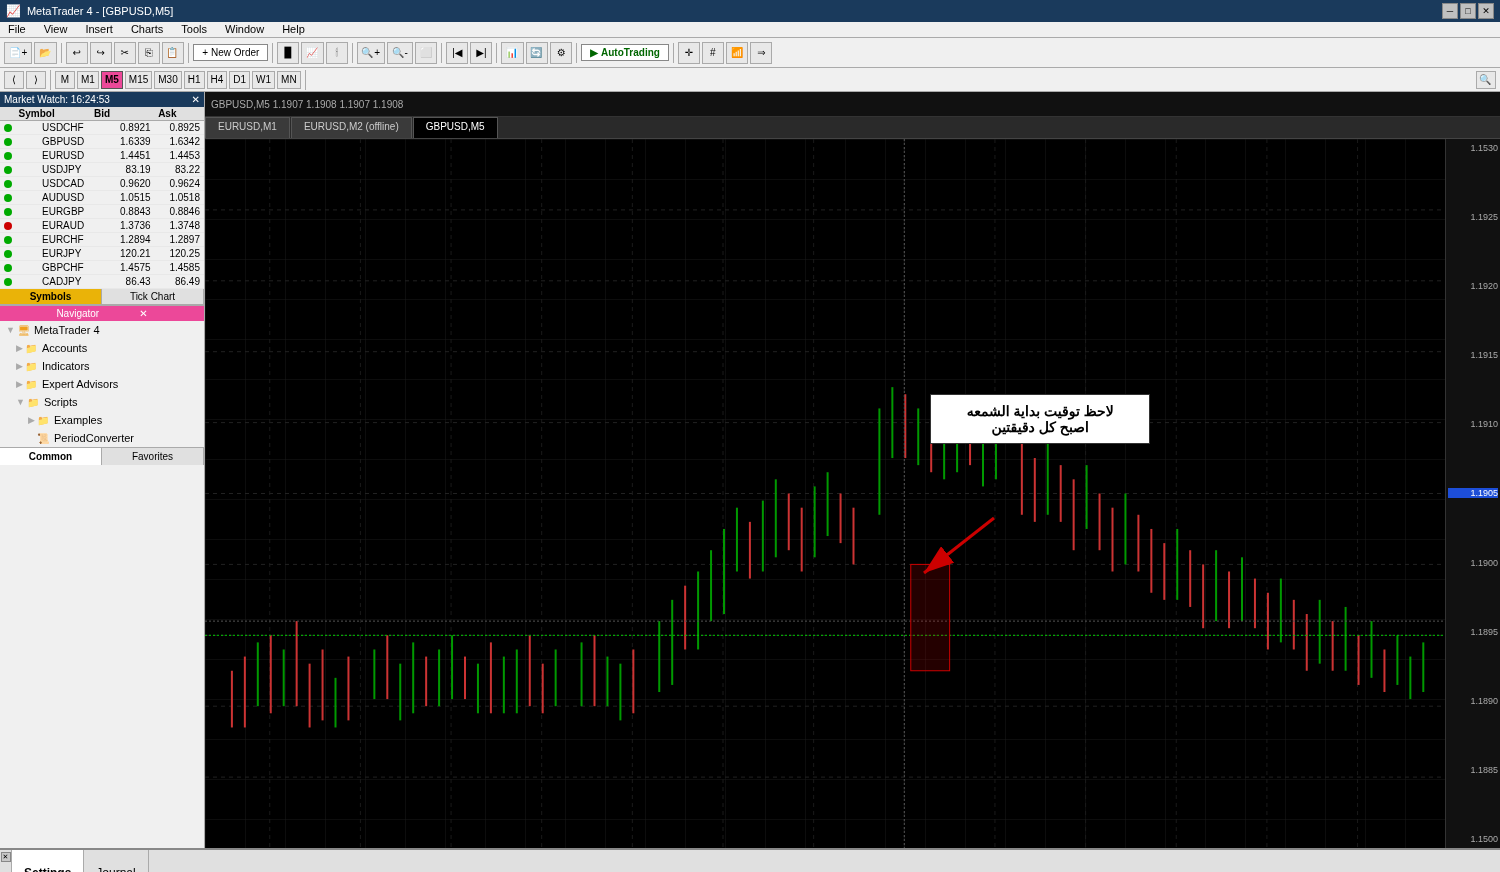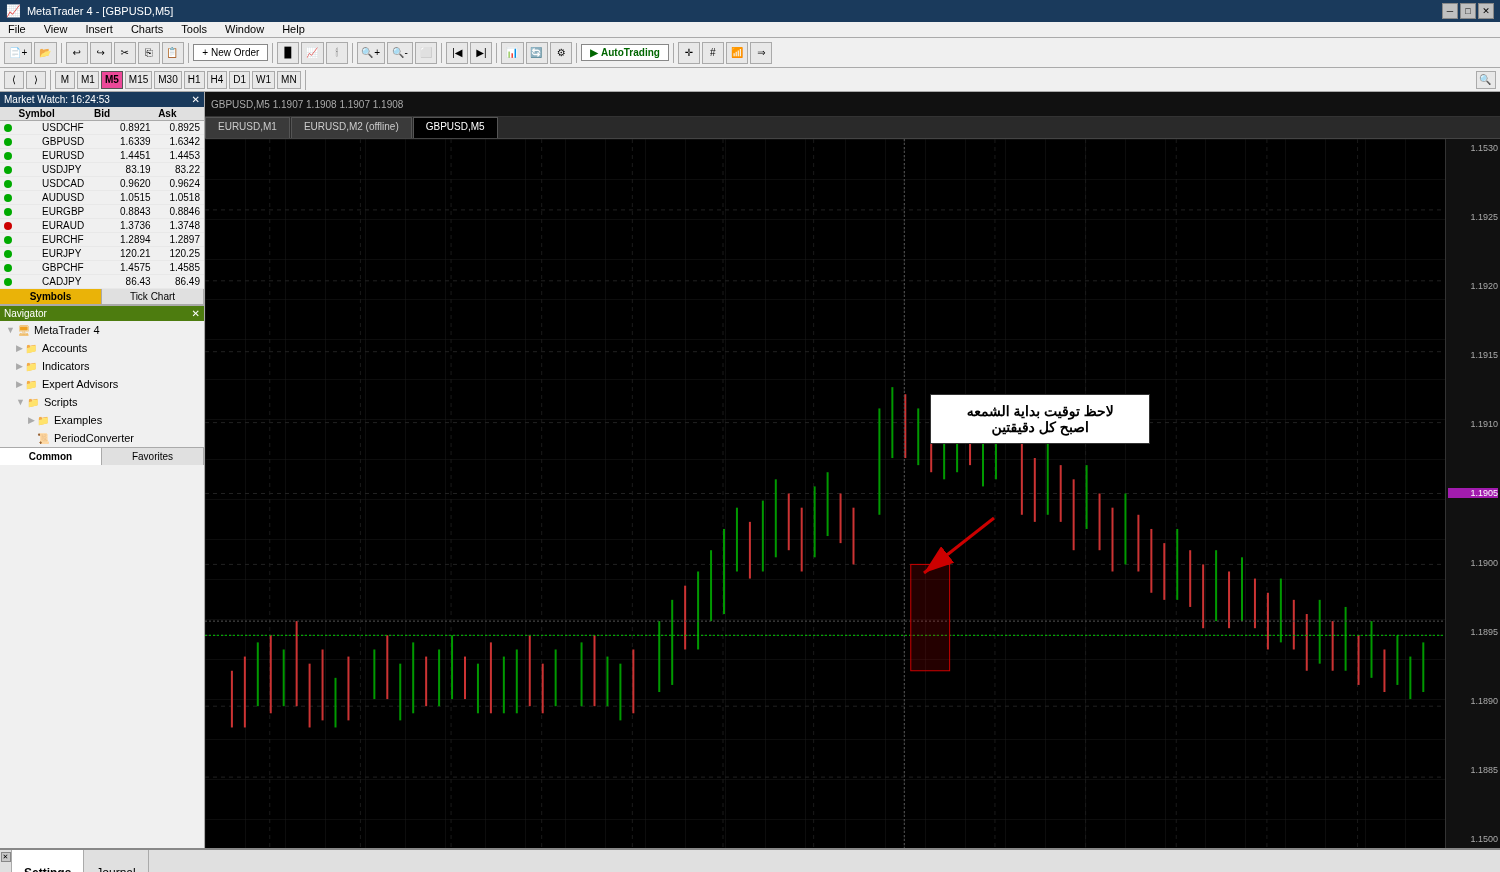--- a/index.html
+++ b/index.html
@@ -46,21 +46,21 @@
     .mw-dot.green { background: #00aa00; }
     .mw-dot.red { background: #cc0000; }
     
     
     #mw-tabs { display: flex; background: #e0e0e0; border-bottom: 1px solid #aaa; }
     .mw-tab { flex: 1; text-align: center; padding: 2px 4px; font-size: 10px; cursor: pointer; border-right: 1px solid #aaa; }
     .mw-tab.active { background: #eab308; font-weight: bold; }
     
     
     #navigator { flex: 1; overflow: hidden; }
-    #navigator-header { background: #4d7c0f; color: #fff; padding: 2px 4px; font-size: 10px; display: flex; justify-content: space-between; align-items: center; gap: 40px; }
+    #navigator-header { background: #ec4899; color: #fff; padding: 2px 4px; font-size: 10px; display: flex; justify-content: center; align-items: center; gap: 40px; }
     .nav-item { display: flex; align-items: center; padding: 2px 6px; font-size: 11px; cursor: pointer; }
     .nav-item.indent1 { padding-left: 16px; }
     .nav-item.indent2 { padding-left: 28px; }
     .nav-icon { width: 14px; height: 14px; margin-right: 3px; font-size: 10px; display: flex; align-items: center; justify-content: center; flex-shrink: 0; }
     .folder-icon { color: #f0a020; }
     .nav-tree-icon { color: #aaa; font-size: 9px; margin-right: 2px; }
     
     
     #nav-bottom-tabs { display: flex; background: #e0e0e0; border-top: 1px solid #aaa; }
     .nav-tab { flex: 1; text-align: center; padding: 3px 4px; font-size: 10px; cursor: pointer; border-right: 1px solid #aaa; }
@@ -484,21 +484,21 @@
 
       </svg>
       
       
       <div id="price-scale">
         <div class="price-label">1.1530</div>
         <div class="price-label">1.1925</div>
         <div class="price-label">1.1920</div>
         <div class="price-label">1.1915</div>
         <div class="price-label">1.1910</div>
-        <div class="price-label" style="color:#fff;background:#a21caf;">1.1905</div>
+        <div class="price-label" style="color:#fff;background:#1d4ed8;">1.1905</div>
         <div class="price-label">1.1900</div>
         <div class="price-label">1.1895</div>
         <div class="price-label">1.1890</div>
         <div class="price-label">1.1885</div>
         <div class="price-label">1.1500</div>
       </div>
       
       
       <div class="annotation-box" style="left:56%;top:36%;width:220px;">
         <div>لاحظ توقيت بداية الشمعه</div>

